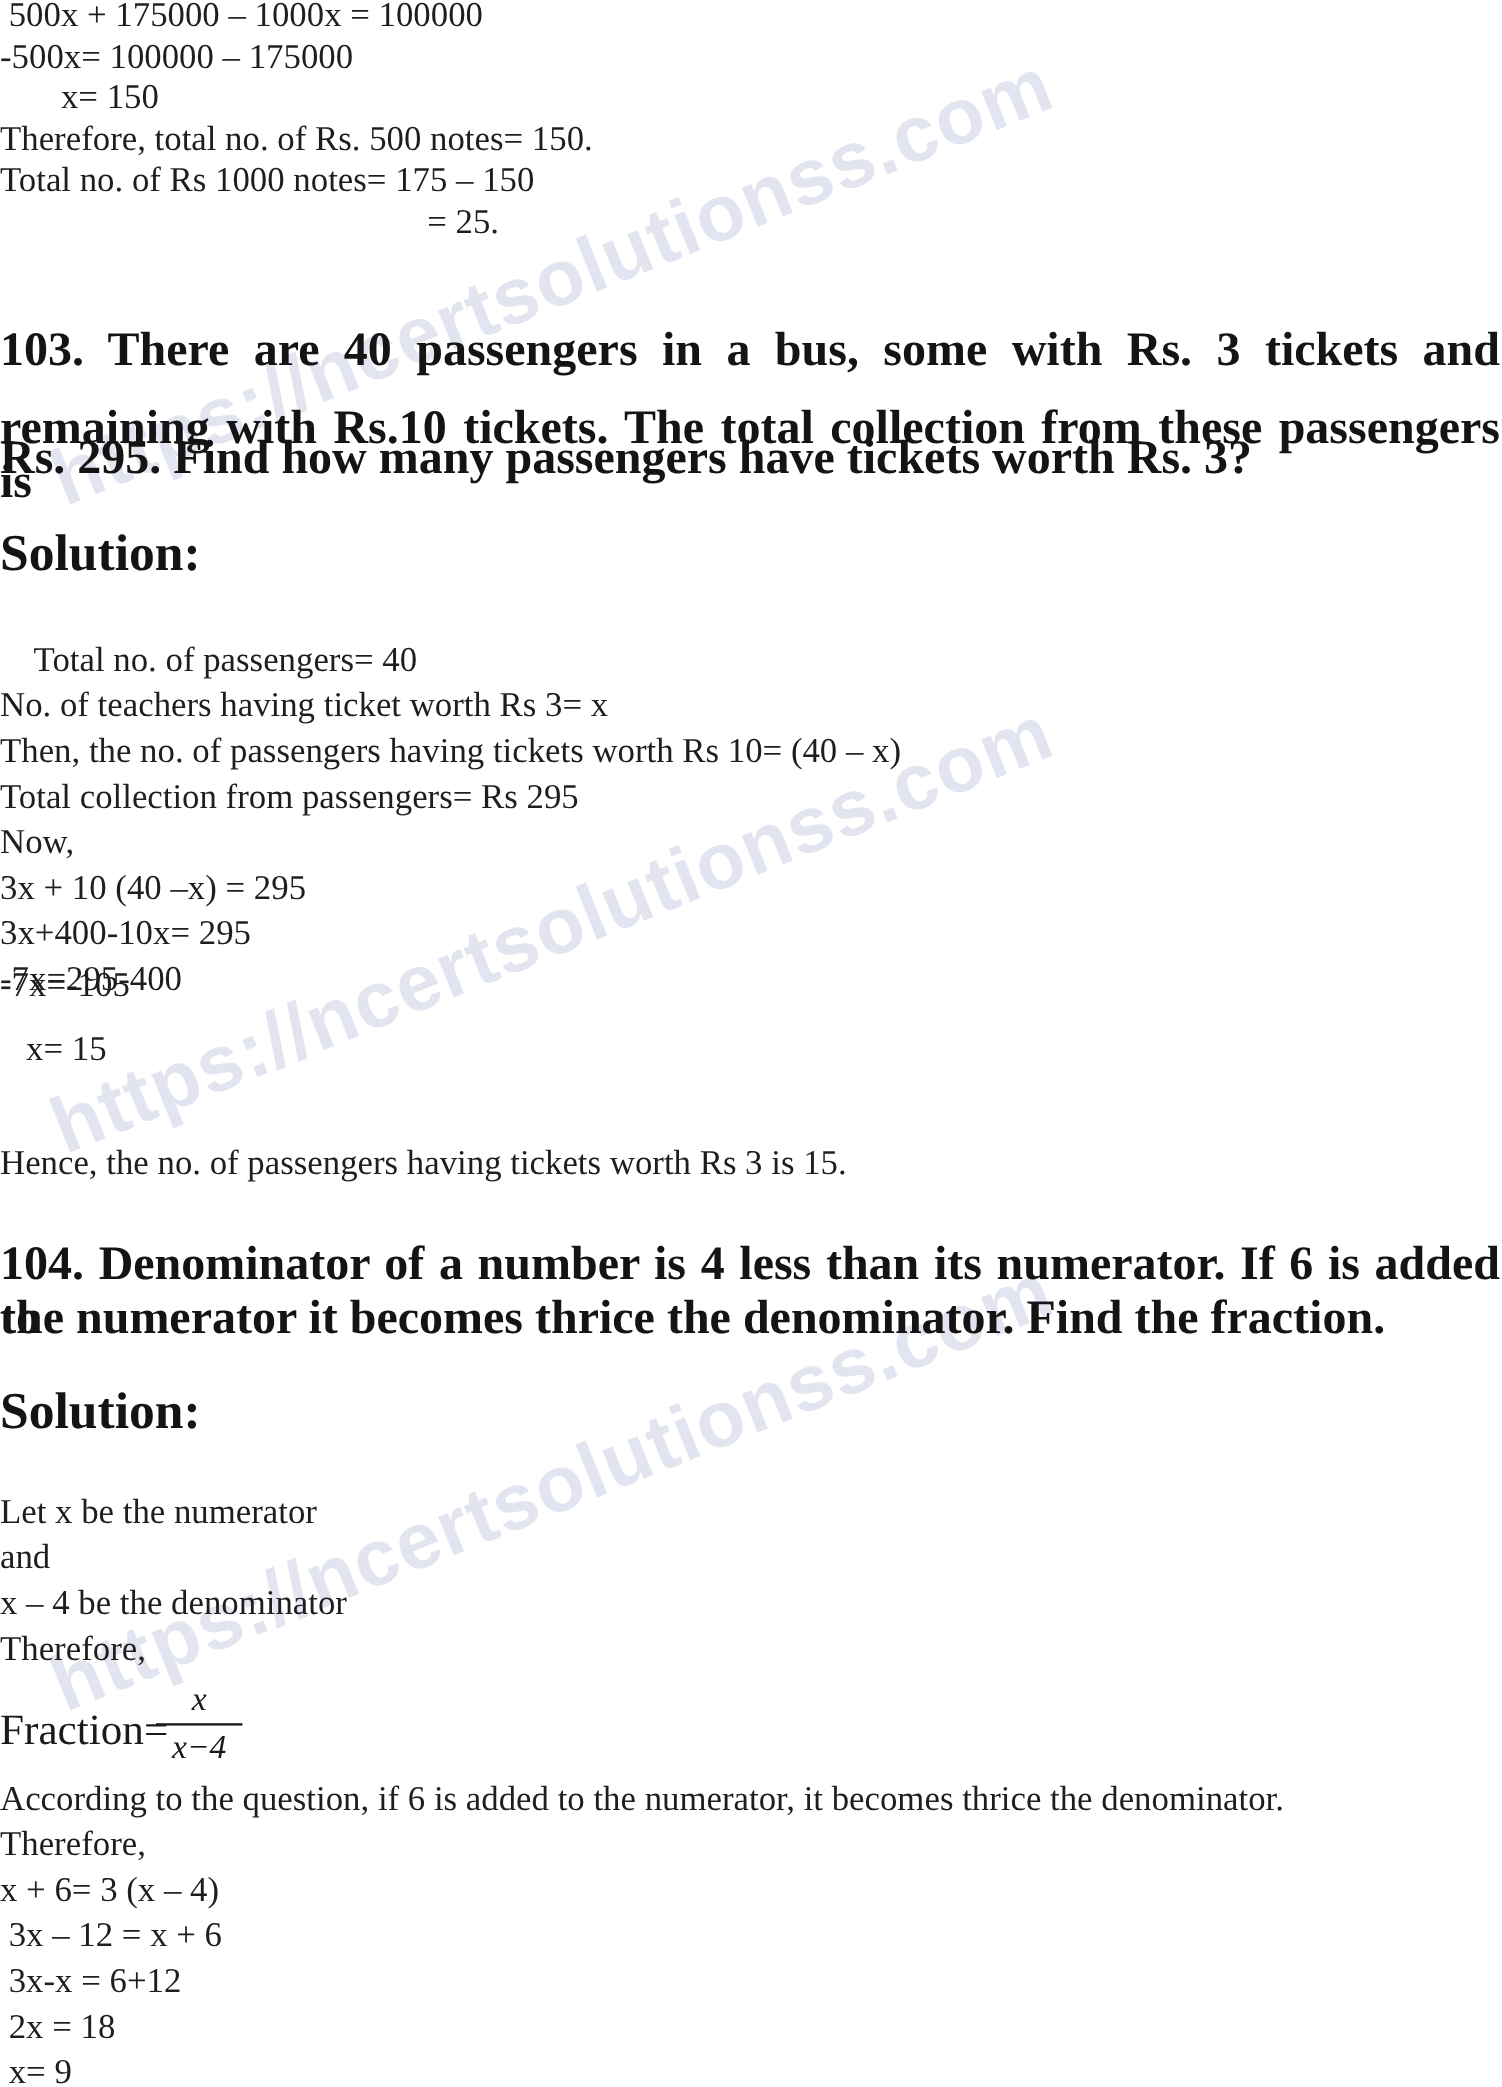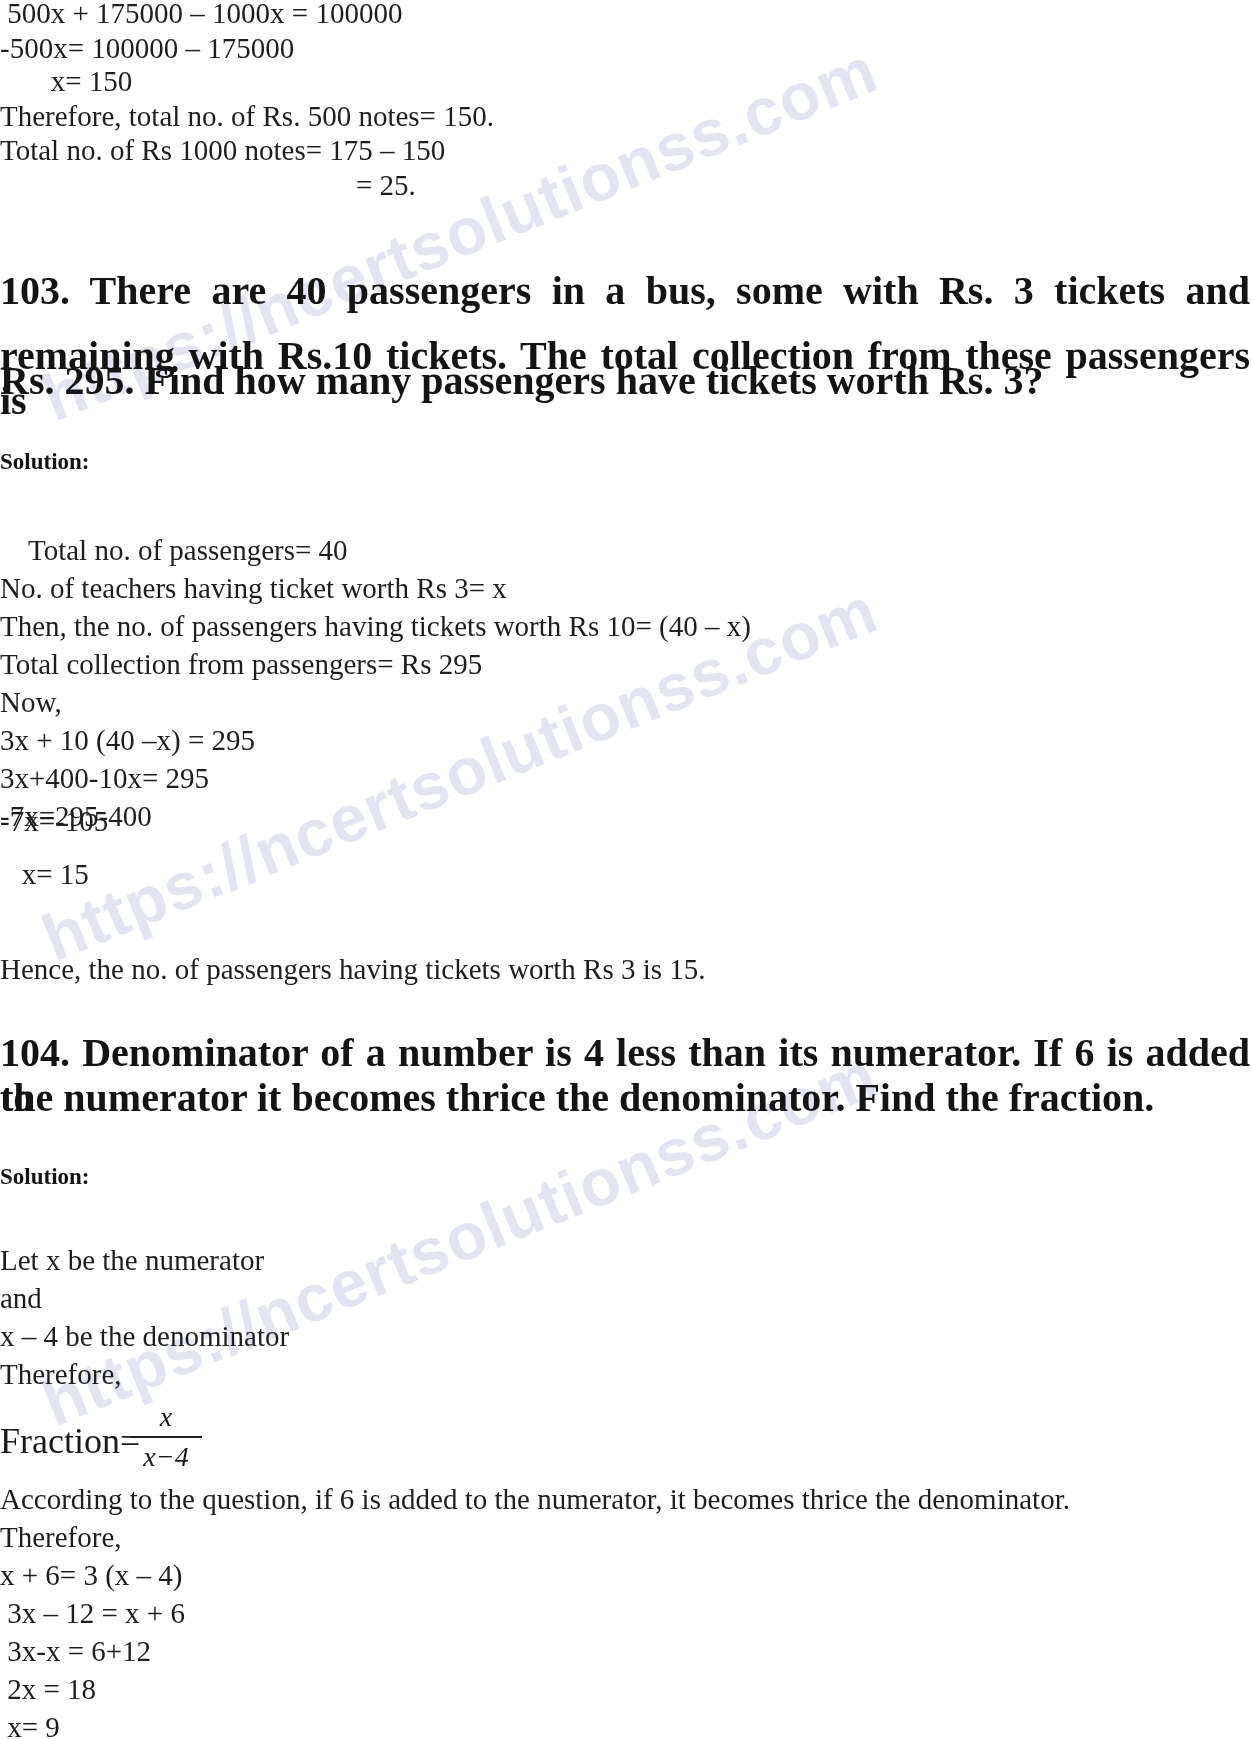--- a/index.html
+++ b/index.html
@@ -14,21 +14,21 @@
     font-size: 29px; line-height: 34px; color: #1e1e1e;
   }
   .q {
     position: absolute; left: 0; width: 1250px;
     font-family: "Liberation Serif", serif; font-weight: bold;
     font-size: 40px; line-height: 45px; color: #141414;
     text-align: justify;
   }
   .q.last { text-align-last: left; }
   .sol {
-    position: absolute; left: 0; font-weight: bold; font-size: 23px; line-height: 40px; color: #141414;
+    position: absolute; left: 0; font-weight: bold; font-size: 43px; line-height: 40px; color: #141414;
   }
   .frac-wrap { position: absolute; left: 0; top: 1400px; height: 80px; }
   .frac-label { position: absolute; left: 0; top: 24px; font-size: 36px; line-height: 34px; white-space: nowrap; }
   .frac {
     position: absolute; left: 130px; top: 0; width: 72px; text-align: center;
     font-style: italic; font-size: 28px;
   }
   .frac .num { display: block; height: 34px; line-height: 34px; }
   .frac .bar { display: block; height: 2px; background: #1e1e1e; margin: 2px 0; }
   .frac .den { display: block; height: 34px; line-height: 34px; }

